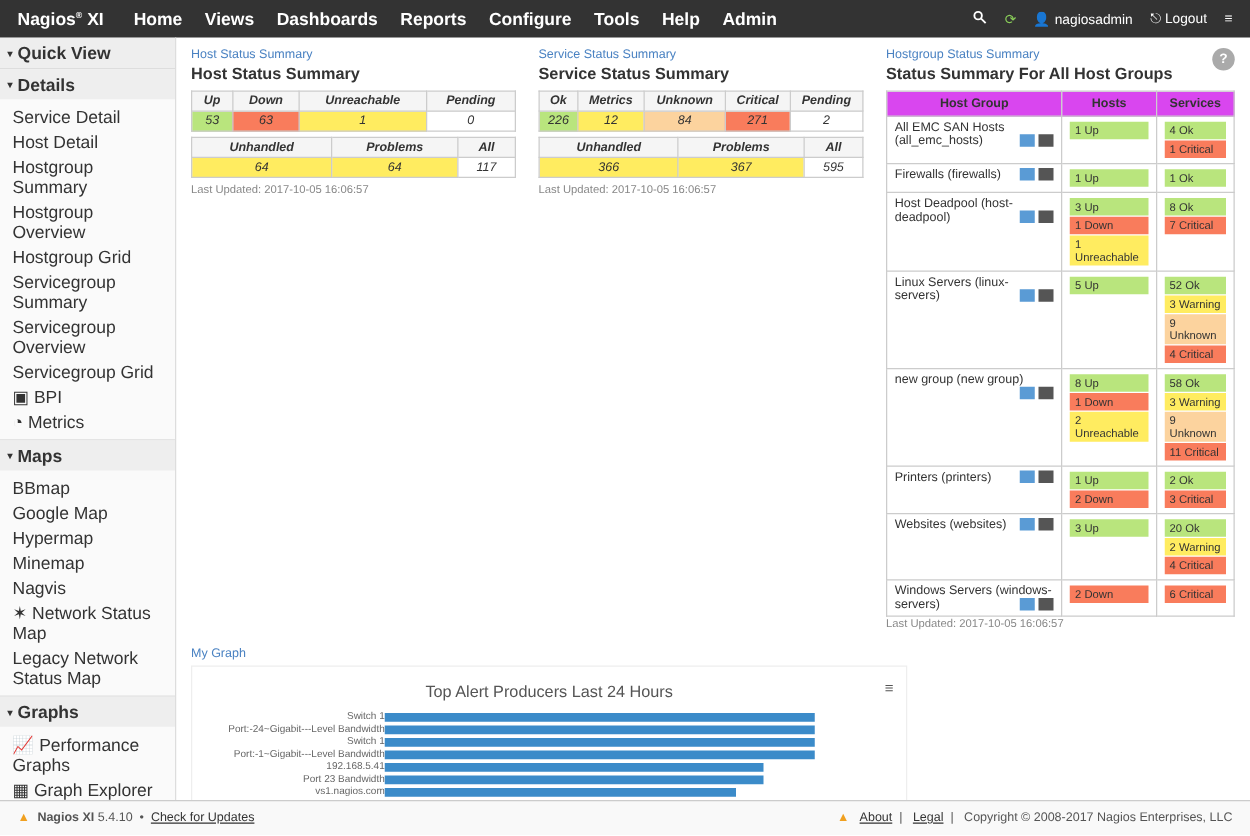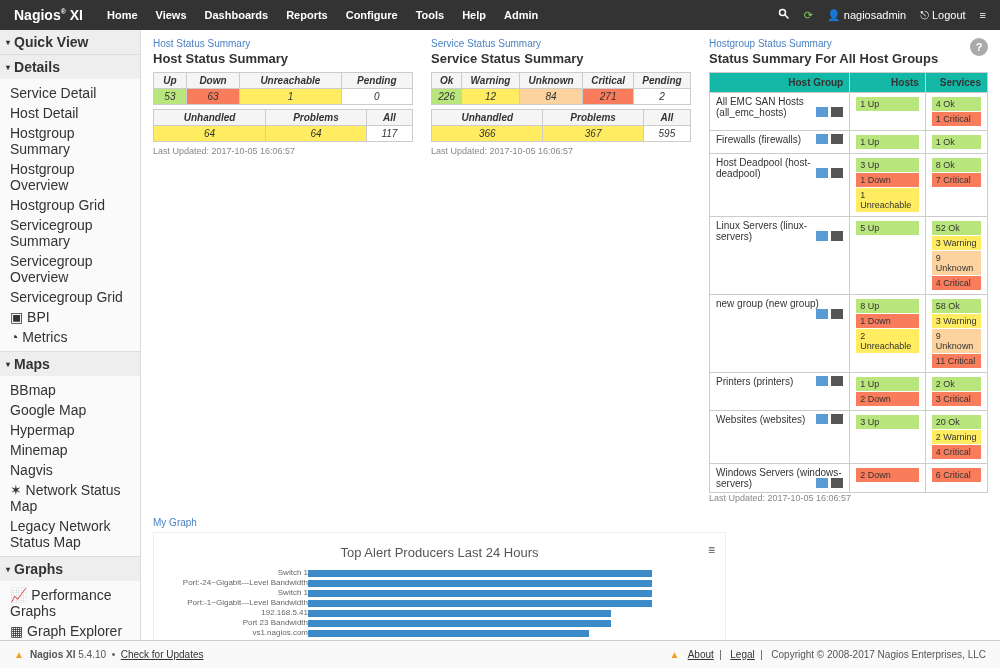--- a/index.html
+++ b/index.html
@@ -1,21 +1,21 @@
 <!DOCTYPE html>
 <html><head>
 <meta charset="utf-8">
 <style>
 *{margin:0;padding:0;box-sizing:border-box;}
 body{font-family:Arial,Helvetica,sans-serif;font-size:11px;color:#333;width:1000px;height:669px;overflow:hidden;background:#fff;}
 .topbar{background:#333;height:30px;display:flex;align-items:center;padding:0 14px;color:#fff;}
 .logo{font-size:14px;font-weight:bold;margin-right:24px;}
 .logo .r{font-size:7px;vertical-align:super;}
 .nav{display:flex;gap:18px;}
-.nav a{color:#fff;font-size:11px;font-weight:bold;text-align:center;}
+.nav a{color:#fff;font-size:14px;font-weight:bold;text-align:center;}
 .topbar-right{margin-left:auto;display:flex;align-items:center;gap:14px;font-size:11px;}
 .icon-svg{width:12px;height:12px;fill:#fff;}
 .main{display:flex;height:610px;}
 .sidebar{width:141px;background:#fafafa;border-right:1px solid #ddd;overflow-y:auto;font-size:14px;}
 .side-sec{border-bottom:1px solid #ddd;}
 .side-head{background:#eee;padding:4px 6px;font-weight:bold;display:flex;align-items:center;gap:4px;}
 .side-head::before{content:'▾';font-size:8px;}
 .side-items{padding:4px 0;}
 .side-items a{display:block;padding:2px 10px;color:#333;}
 .content{flex:1;padding:8px 12px;overflow:auto;position:relative;}
@@ -28,21 +28,21 @@
 .sec-title{font-weight:bold;font-size:13px;margin-bottom:6px;}
 .status-tbl{width:100%;border-collapse:collapse;margin-bottom:4px;}
 .status-tbl th,.status-tbl td{border:1px solid #ccc;text-align:center;padding:2px 4px;font-size:10px;font-style:italic;}
 .status-tbl th{background:#f5f5f5;font-weight:bold;}
 .c-grn{background:#b9e57d;}
 .c-yel{background:#ffec60;}
 .c-red{background:#f97c5c;}
 .c-ora{background:#fcd39e;}
 .upd{font-size:9px;color:#888;margin-bottom:10px;}
 .hg-tbl{width:100%;border-collapse:collapse;}
-.hg-tbl th{background:#14b8a6;border:1px solid #ccc;text-align:right;padding:4px 6px;font-size:10px;}
+.hg-tbl th{background:#d946ef;border:1px solid #ccc;text-align:center;padding:4px 6px;font-size:10px;}
 .hg-tbl td{border:1px solid #ccc;padding:3px 6px;vertical-align:top;font-size:10px;}
 .hg-icons{float:right;display:flex;gap:3px;}
 .tiny-ic{width:12px;height:10px;background:#555;display:inline-block;}
 .stat-chip{display:block;padding:2px 4px;margin:1px 0;font-size:9px;}
 .chart-area{margin-top:4px;}
 .chart{position:relative;border:1px solid #eee;padding:12px 8px 8px 8px;margin-top:4px;}
 .chart-title{text-align:center;font-size:13px;margin-bottom:8px;color:#555;}
 .ham{position:absolute;top:10px;right:10px;font-size:12px;color:#555;}
 .bars{display:flex;}
 .bar-labels{width:146px;font-size:8px;text-align:right;color:#666;}
@@ -172,21 +172,21 @@
           </table>
         <div class="upd">Last Updated: 2017-10-05 16:06:57</div>
       </div>
       <div class="col-mid">
         <a class="sec-link">Service Status Summary</a>
         <div class="sec-title">Service Status Summary</div>
         <table class="status-tbl">
             <thead>
               <tr id="ss-h1">
                 <th>Ok</th>
-                <th>Warning</th>
+                <th>Metrics</th>
                 <th>Unknown</th>
                 <th>Critical</th>
                 <th>Pending</th>
               </tr>
             </thead>
             <tbody>
               <tr id="ss-v1">
                 <td class="c-grn">226</td>
                 <td class="c-yel">12</td>
                 <td class="c-ora">84</td>

